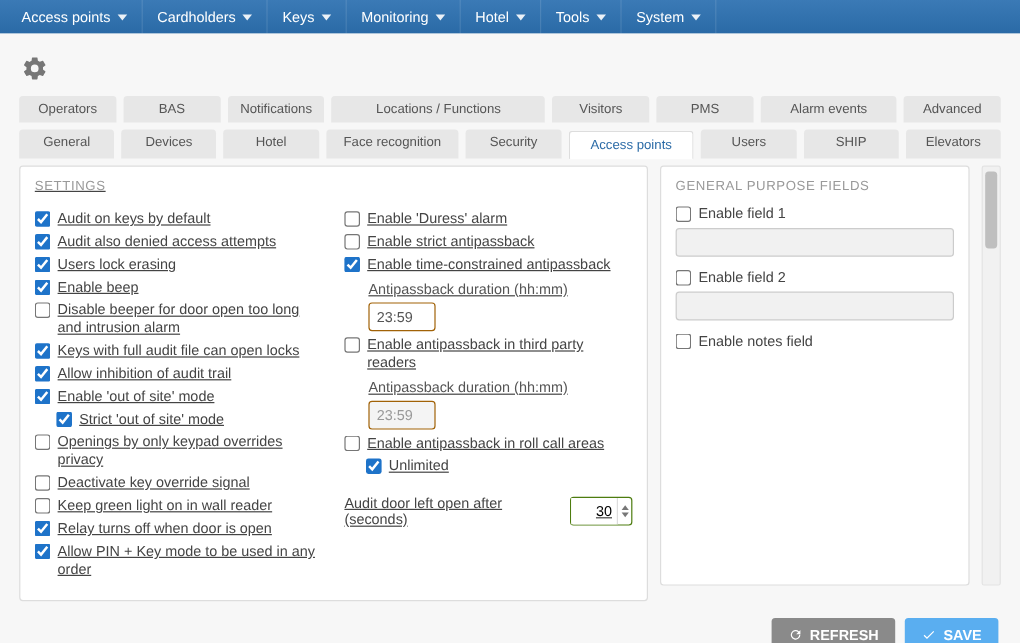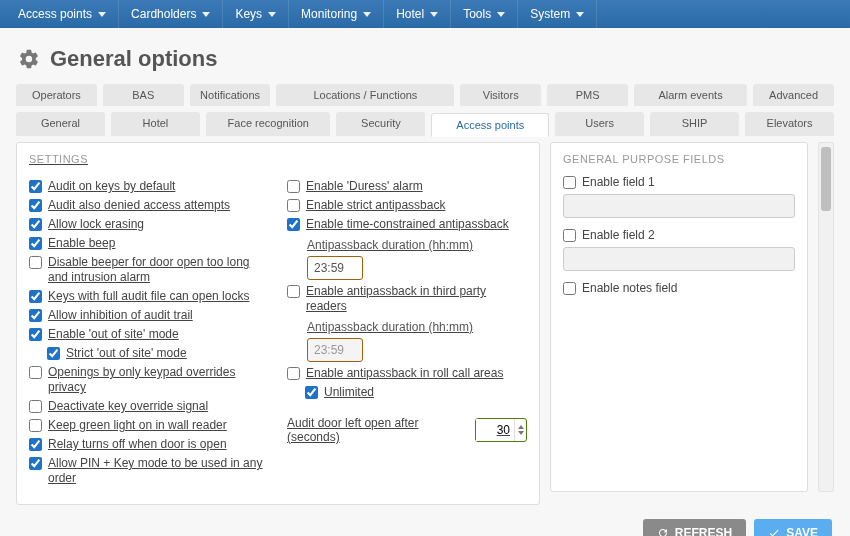--- a/index.html
+++ b/index.html
@@ -265,36 +265,36 @@
       <span class="caret-down"></span>
     </div>
 </div>
 
 <div class="page">
 
   <div class="title-row">
     <svg class="gear" viewBox="0 0 24 24" fill="currentColor">
         <path d="M19.4 13a7.8 7.8 0 0 0 .06-1 7.8 7.8 0 0 0-.06-1l2.11-1.65a.5.5 0 0 0 .12-.63l-2-3.46a.5.5 0 0 0-.6-.22l-2.49 1a7.6 7.6 0 0 0-1.73-1l-.38-2.65A.5.5 0 0 0 13.93 2h-4a.5.5 0 0 0-.5.42l-.38 2.65a7.6 7.6 0 0 0-1.73 1l-2.49-1a.5.5 0 0 0-.6.22l-2 3.46a.5.5 0 0 0 .12.63L4.46 11a7.8 7.8 0 0 0-.06 1 7.8 7.8 0 0 0 .06 1l-2.11 1.65a.5.5 0 0 0-.12.63l2 3.46a.5.5 0 0 0 .6.22l2.49-1a7.6 7.6 0 0 0 1.73 1l.38 2.65a.5.5 0 0 0 .5.42h4a.5.5 0 0 0 .5-.42l.38-2.65a7.6 7.6 0 0 0 1.73-1l2.49 1a.5.5 0 0 0 .6-.22l2-3.46a.5.5 0 0 0-.12-.63Zm-7.47 2.5A3.5 3.5 0 1 1 15.43 12a3.5 3.5 0 0 1-3.5 3.5Z"></path>
       </svg>
-    <h1>General options</h1>
   </div>
 
   <div class="tabrow">
     <div class="tab" style="flex:1">Operators</div>
     <div class="tab" style="flex:1">BAS</div>
     <div class="tab" style="flex:1">Notifications</div>
     <div class="tab" style="flex:2.2">Locations / Functions</div>
     <div class="tab" style="flex:1">Visitors</div>
     <div class="tab" style="flex:1">PMS</div>
     <div class="tab" style="flex:1.4">Alarm events</div>
     <div class="tab" style="flex:1">Advanced</div>
   </div>
 
   <div class="tabrow">
     <div class="tab">General</div>
+    <div class="tab">Devices</div>
     <div class="tab">Hotel</div>
     <div class="tab" style="flex:1.4">Face recognition</div>
     <div class="tab">Security</div>
     <div class="tab active" style="flex:1.3">Access points</div>
     <div class="tab">Users</div>
     <div class="tab">SHIP</div>
     <div class="tab">Elevators</div>
   </div>
 
   <div class="content-wrap">
@@ -306,21 +306,21 @@
             <label class="chk">
               <input type="checkbox" checked="" style="">
               <span>Audit on keys by default</span>
             </label>
             <label class="chk">
               <input type="checkbox" checked="" style="">
               <span>Audit also denied access attempts</span>
             </label>
             <label class="chk">
               <input type="checkbox" checked="" style="">
-              <span>Allow lock erasing</span>
+              <span>Users lock erasing</span>
             </label>
             <label class="chk">
               <input type="checkbox" checked="" style="">
               <span>Enable beep</span>
             </label>
             <label class="chk">
               <input type="checkbox" style="">
               <span>Disable beeper for door open too long and intrusion alarm</span>
             </label>
             <label class="chk">

